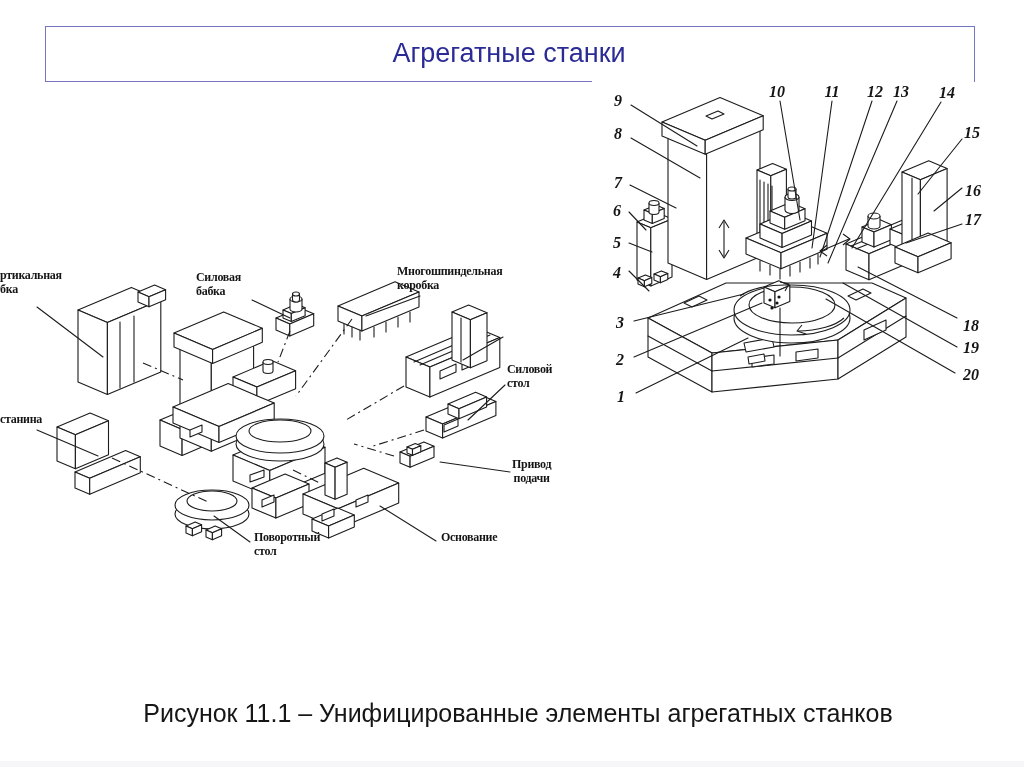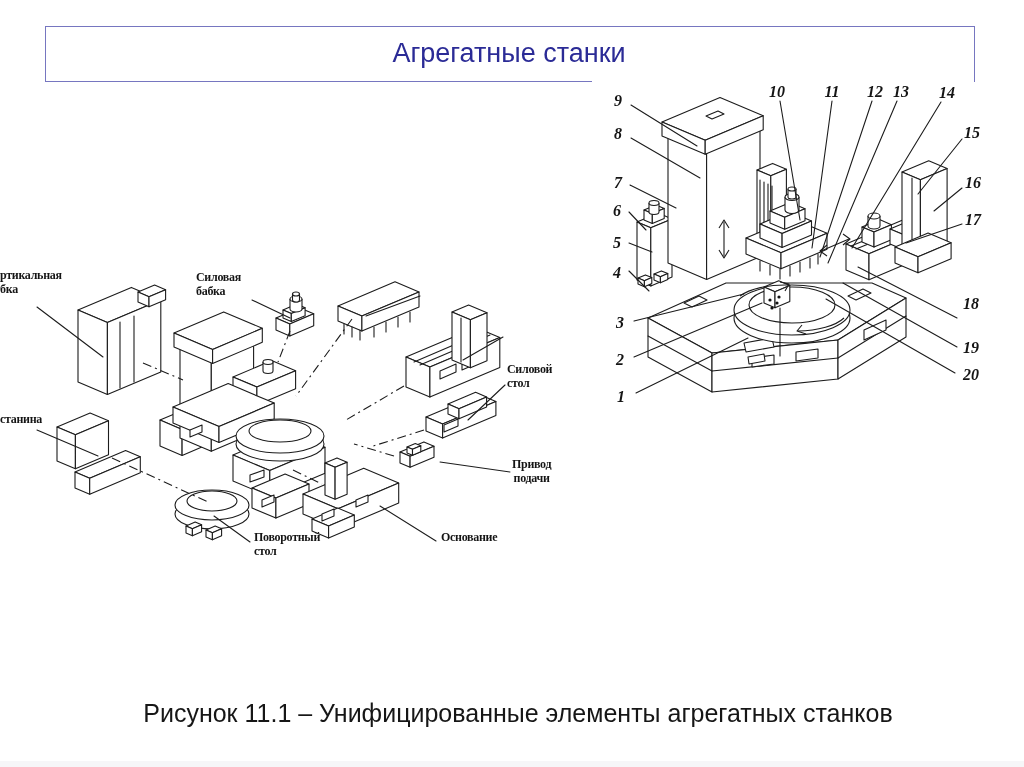--- a/index.html
+++ b/index.html
@@ -287,20 +287,22 @@
       <line x1="957" y1="318" x2="858" y2="267" class="ln"></line>
       <line x1="957" y1="347" x2="843" y2="283" class="ln"></line>
       <line x1="955" y1="373" x2="826" y2="299" class="ln"></line>
     </svg>
 
   <div id="labels">
       <span class="diagram-label" style="left: 0px; top: 268px;">ртикальная
 бка</span>
       <span class="diagram-label" style="left: 196px; top: 270px;">Силовая
 бабка</span>
+      <span class="diagram-label" style="left: 397px; top: 264px;">Многошпиндельная
+коробка</span>
       <span class="diagram-label" style="left: 507px; top: 362px;">Силовой
 стол</span>
       <span class="diagram-label" style="left: 512px; top: 457px; text-align: center;">Привод
 подачи</span>
       <span class="diagram-label" style="left: 0px; top: 412px;">станина</span>
       <span class="diagram-label" style="left: 254px; top: 530px;">Поворотный
 стол</span>
       <span class="diagram-label" style="left: 441px; top: 530px;">Основание</span>
     </div>
   <div id="numbers">
@@ -312,22 +314,22 @@
       <span class="part-number" style="left: 617px; top: 211px;">6</span>
       <span class="part-number" style="left: 618px; top: 183px;">7</span>
       <span class="part-number" style="left: 618px; top: 134px;">8</span>
       <span class="part-number" style="left: 618px; top: 101px;">9</span>
       <span class="part-number" style="left: 777px; top: 92px;">10</span>
       <span class="part-number" style="left: 832px; top: 92px;">11</span>
       <span class="part-number" style="left: 875px; top: 92px;">12</span>
       <span class="part-number" style="left: 901px; top: 92px; text-align: center;">13</span>
       <span class="part-number" style="left: 947px; top: 93px;">14</span>
       <span class="part-number" style="left: 972px; top: 133px;">15</span>
-      <span class="part-number" style="left: 973px; top: 183px; font-style: italic;">16</span>
+      <span class="part-number" style="left: 973px; top: 191px; font-style: italic;">16</span>
       <span class="part-number" style="left: 973px; top: 220px;">17</span>
-      <span class="part-number" style="left: 971px; top: 304px;">18</span>
+      <span class="part-number" style="left: 971px; top: 326px;">18</span>
       <span class="part-number" style="left: 971px; top: 348px;">19</span>
       <span class="part-number" style="left: 971px; top: 375px;">20</span>
     </div>
 
   <div class="caption">Рисунок 11.1 – Унифицированные элементы агрегатных станков</div>
   <div class="bottom-strip"></div>
 </div>
 
 </body></html>

